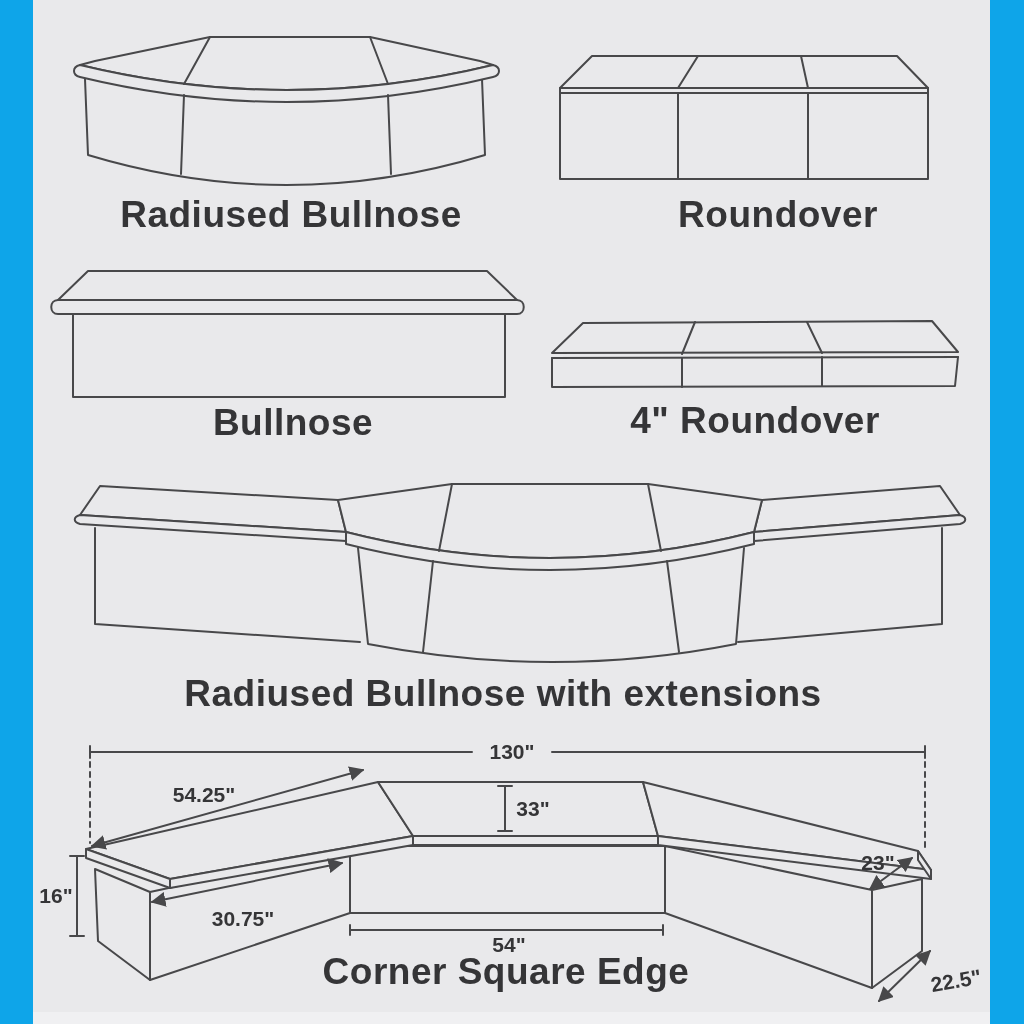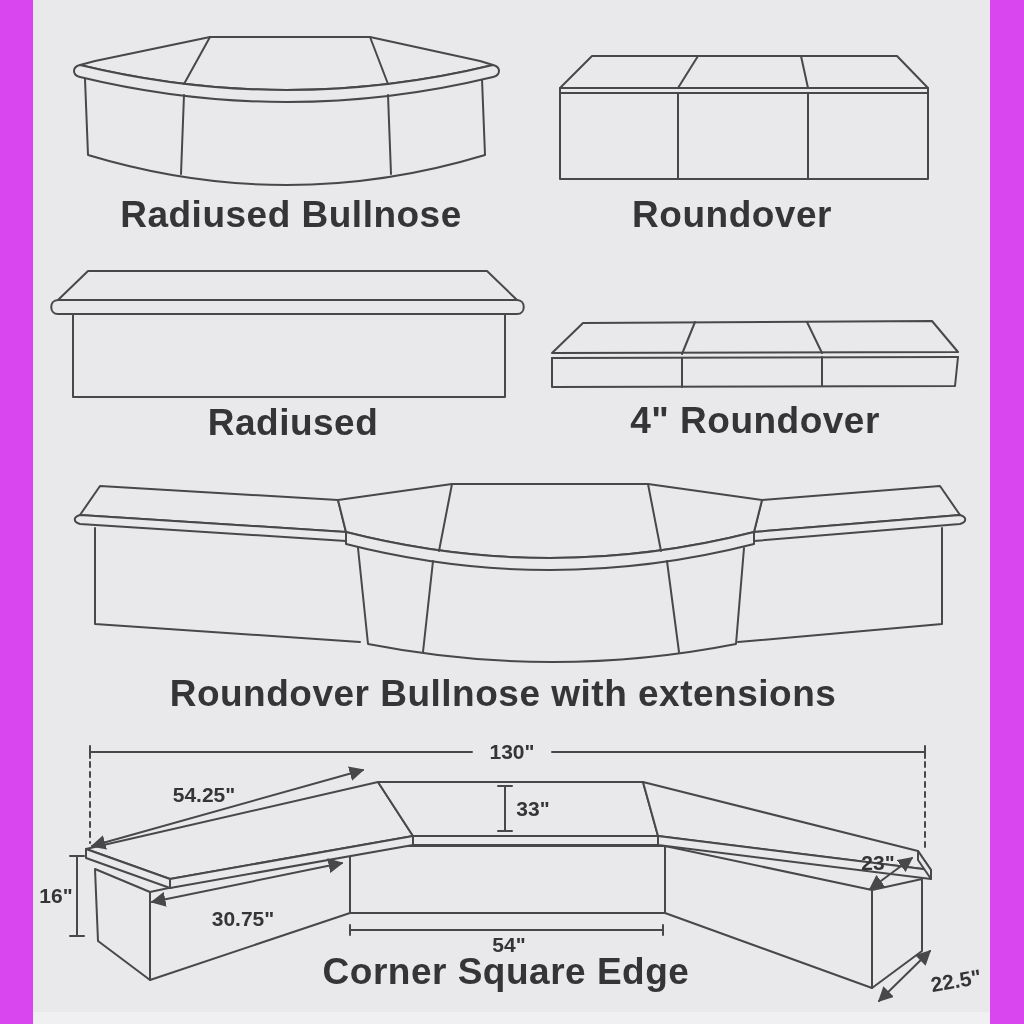--- a/index.html
+++ b/index.html
@@ -1,16 +1,16 @@
 <!DOCTYPE html>
 <html><head>
 <meta charset="utf-8">
 <style>
   html,body{margin:0;padding:0;}
-  #stage{position:relative;width:1024px;height:1024px;background:#d946ef;
+  #stage{position:relative;width:1024px;height:1024px;background:#0ea5e9;
          font-family:"Liberation Sans", sans-serif;overflow:hidden;}
   #panel{position:absolute;left:33px;top:0;width:957px;height:1012px;background:#e9e9eb;}
   #panel-bottom{position:absolute;left:33px;top:1012px;width:957px;height:12px;background:#f0f0f2;}
   #lines{position:absolute;left:0;top:0;width:1024px;height:1024px;}
   .lbl{position:absolute;transform:translate(-50%,-50%);font-weight:bold;
        color:#353537;white-space:nowrap;}
   .fig-lbl{font-size:37px;letter-spacing:0.5px;}
   .dim-lbl{font-size:21px;}
   .rot{transform:translate(-50%,-50%) rotate(-10deg);}
 </style>
@@ -92,24 +92,24 @@
       <path d="M498,786 L512,786 M505,786 L505,831 M498,831 L512,831"></path>
       <path d="M70,856 L84,856 M77,856 L77,936 M70,936 L84,936"></path>
       <path marker-start="url(#arr)" marker-end="url(#arr)" d="M152,902 L342,863"></path>
       <path d="M350,925 L350,935 M350,930 L663,930 M663,925 L663,935"></path>
       <path marker-start="url(#arr)" marker-end="url(#arr)" d="M870,889 L912,858"></path>
       <path marker-start="url(#arr)" marker-end="url(#arr)" d="M879,1001 L930,951"></path>
     </g>
   </svg>
 
   <div class="lbl fig-lbl" style="left:291px;top:215px;">Radiused Bullnose</div>
-  <div class="lbl fig-lbl" style="left:732px;top:215px;">Roundover</div>
-  <div class="lbl fig-lbl" style="left:293px;top:423px;">Radiused</div>
+  <div class="lbl fig-lbl" style="left:778px;top:215px;">Roundover</div>
+  <div class="lbl fig-lbl" style="left:293px;top:423px;">Bullnose</div>
   <div class="lbl fig-lbl" style="left:755px;top:421px;">4" Roundover</div>
-  <div class="lbl fig-lbl" style="left:503px;top:694px;">Roundover Bullnose with extensions</div>
+  <div class="lbl fig-lbl" style="left:503px;top:694px;">Radiused Bullnose with extensions</div>
   <div class="lbl fig-lbl" style="left:506px;top:972px;">Corner Square Edge</div>
 
   <div class="lbl dim-lbl" style="left:512px;top:752px;">130"</div>
   <div class="lbl dim-lbl" style="left:204px;top:795px;">54.25"</div>
   <div class="lbl dim-lbl" style="left:533px;top:809px;">33"</div>
   <div class="lbl dim-lbl" style="left:878px;top:863px;">23"</div>
   <div class="lbl dim-lbl" style="left:56px;top:896px;">16"</div>
   <div class="lbl dim-lbl" style="left:243px;top:919px;">30.75"</div>
   <div class="lbl dim-lbl" style="left:509px;top:945px;">54"</div>
   <div class="lbl dim-lbl rot" style="left:956px;top:981px;">22.5"</div>

